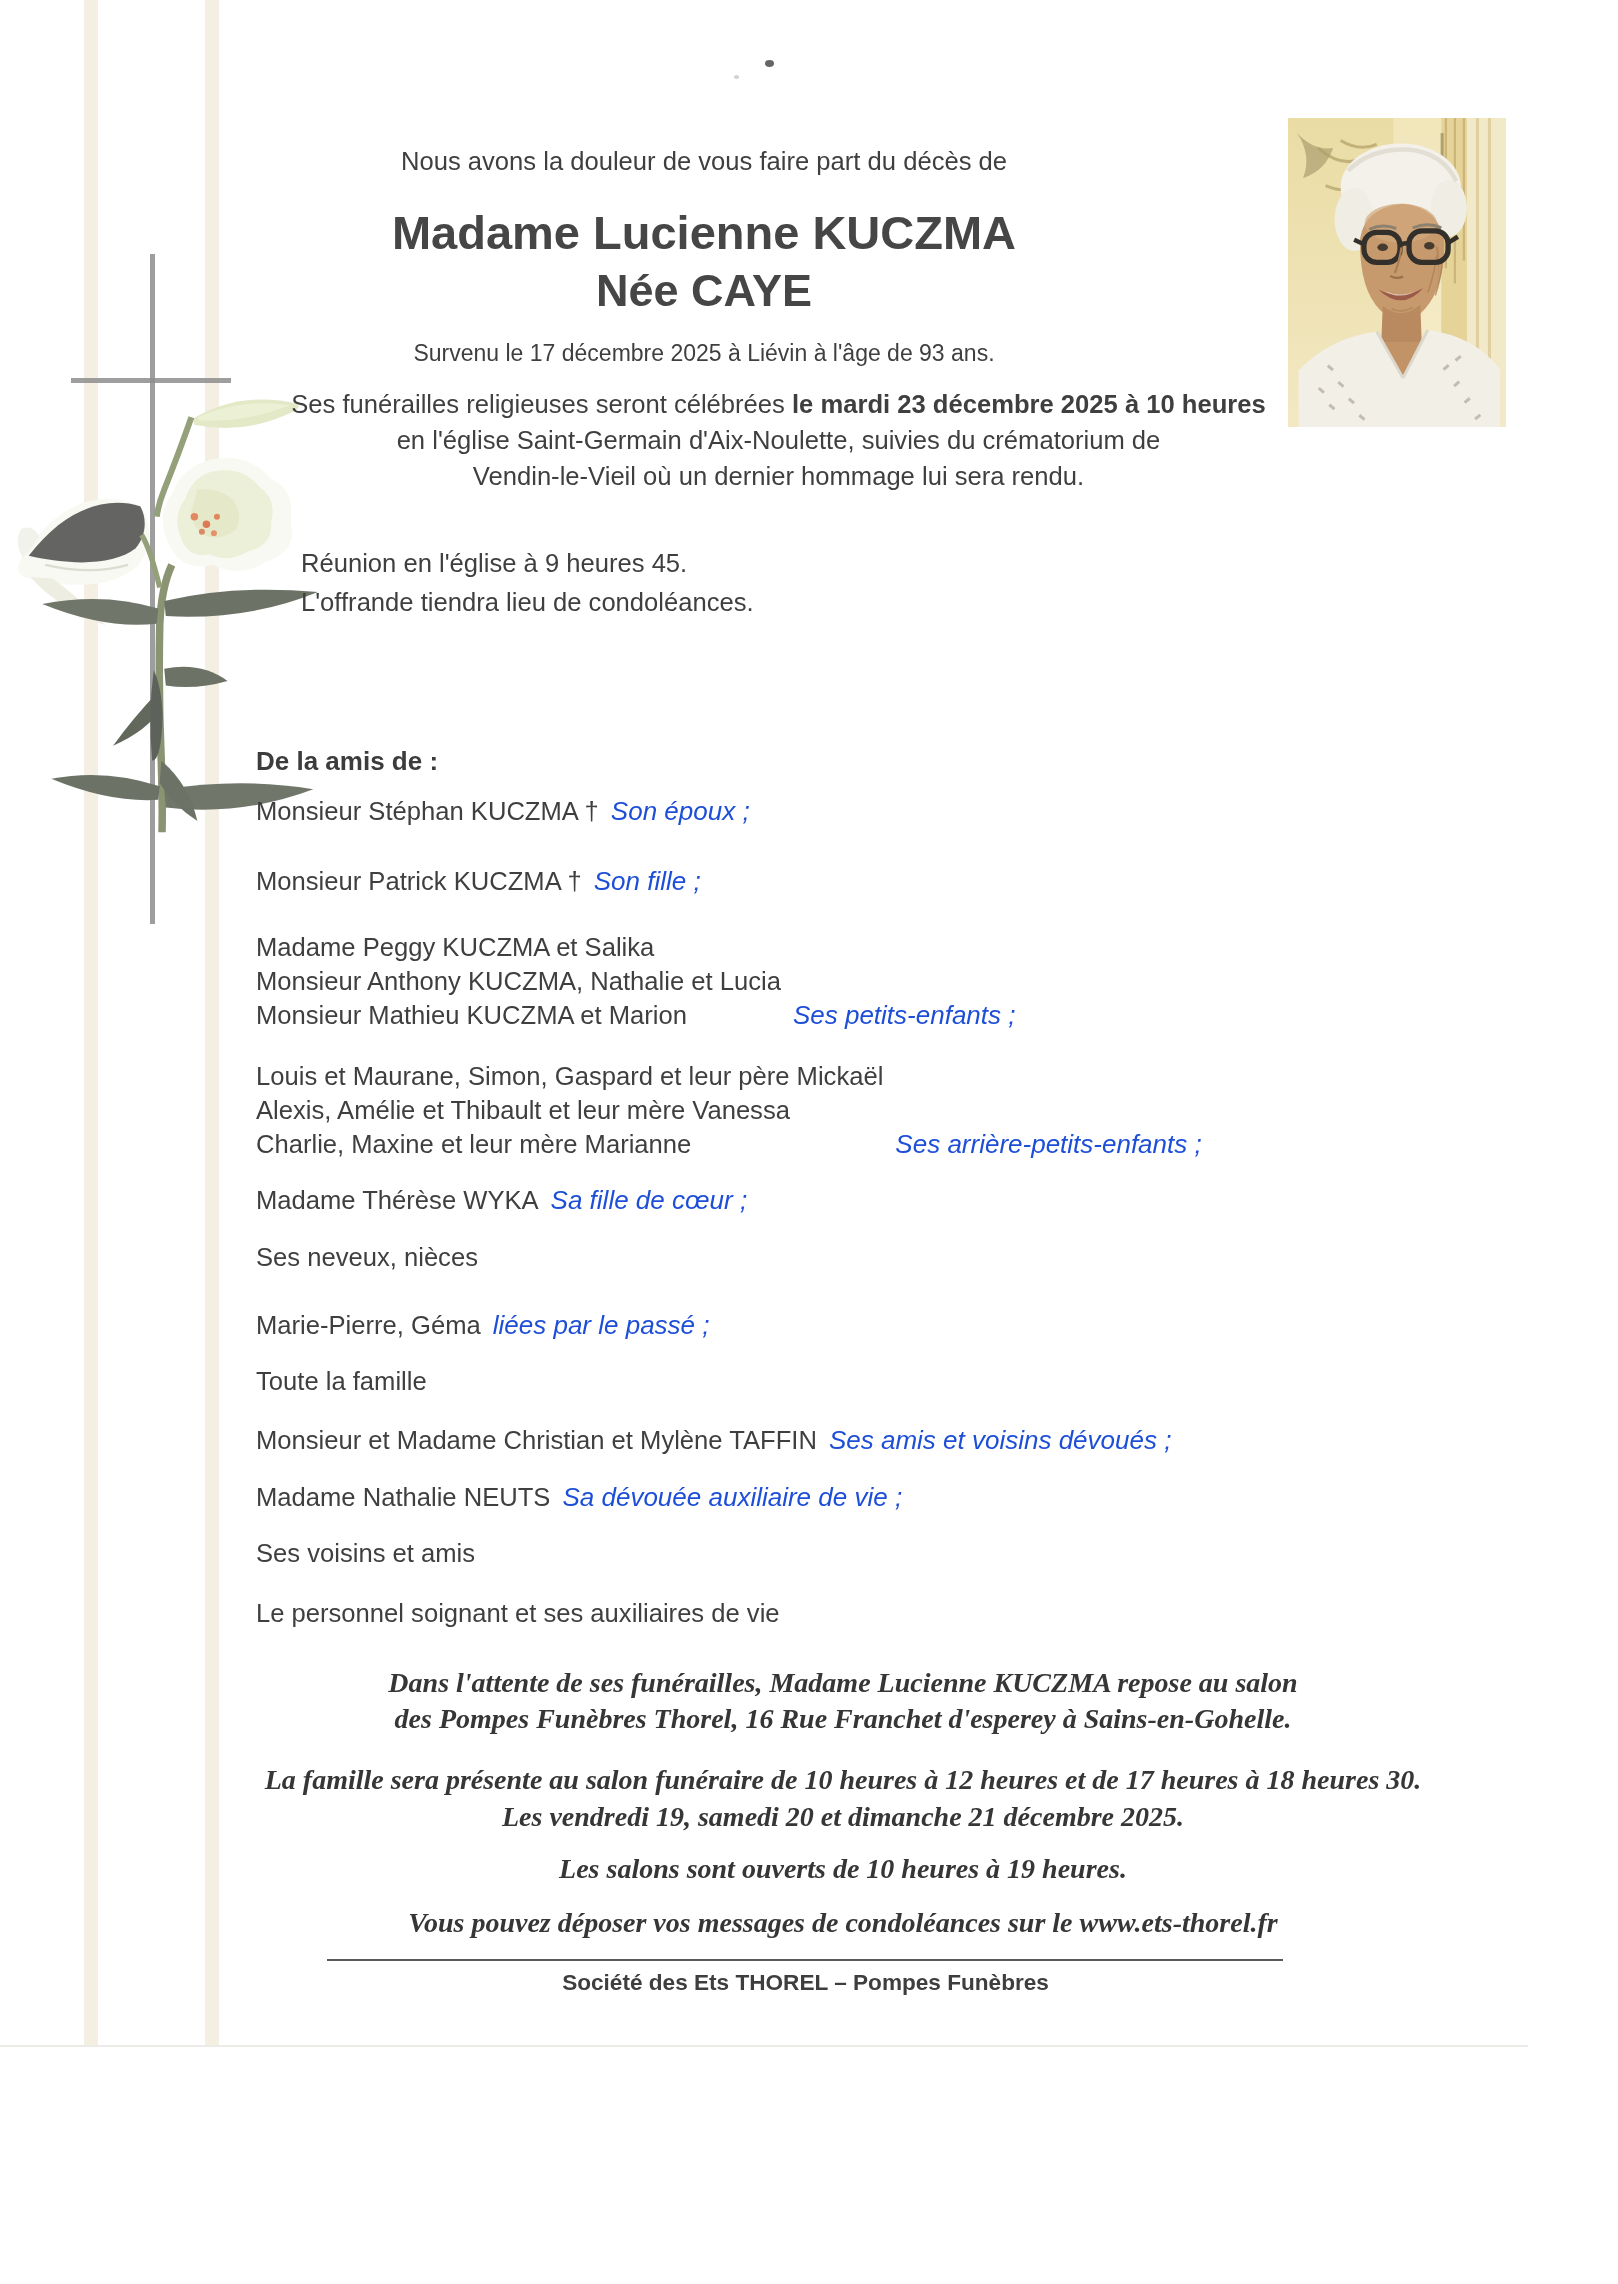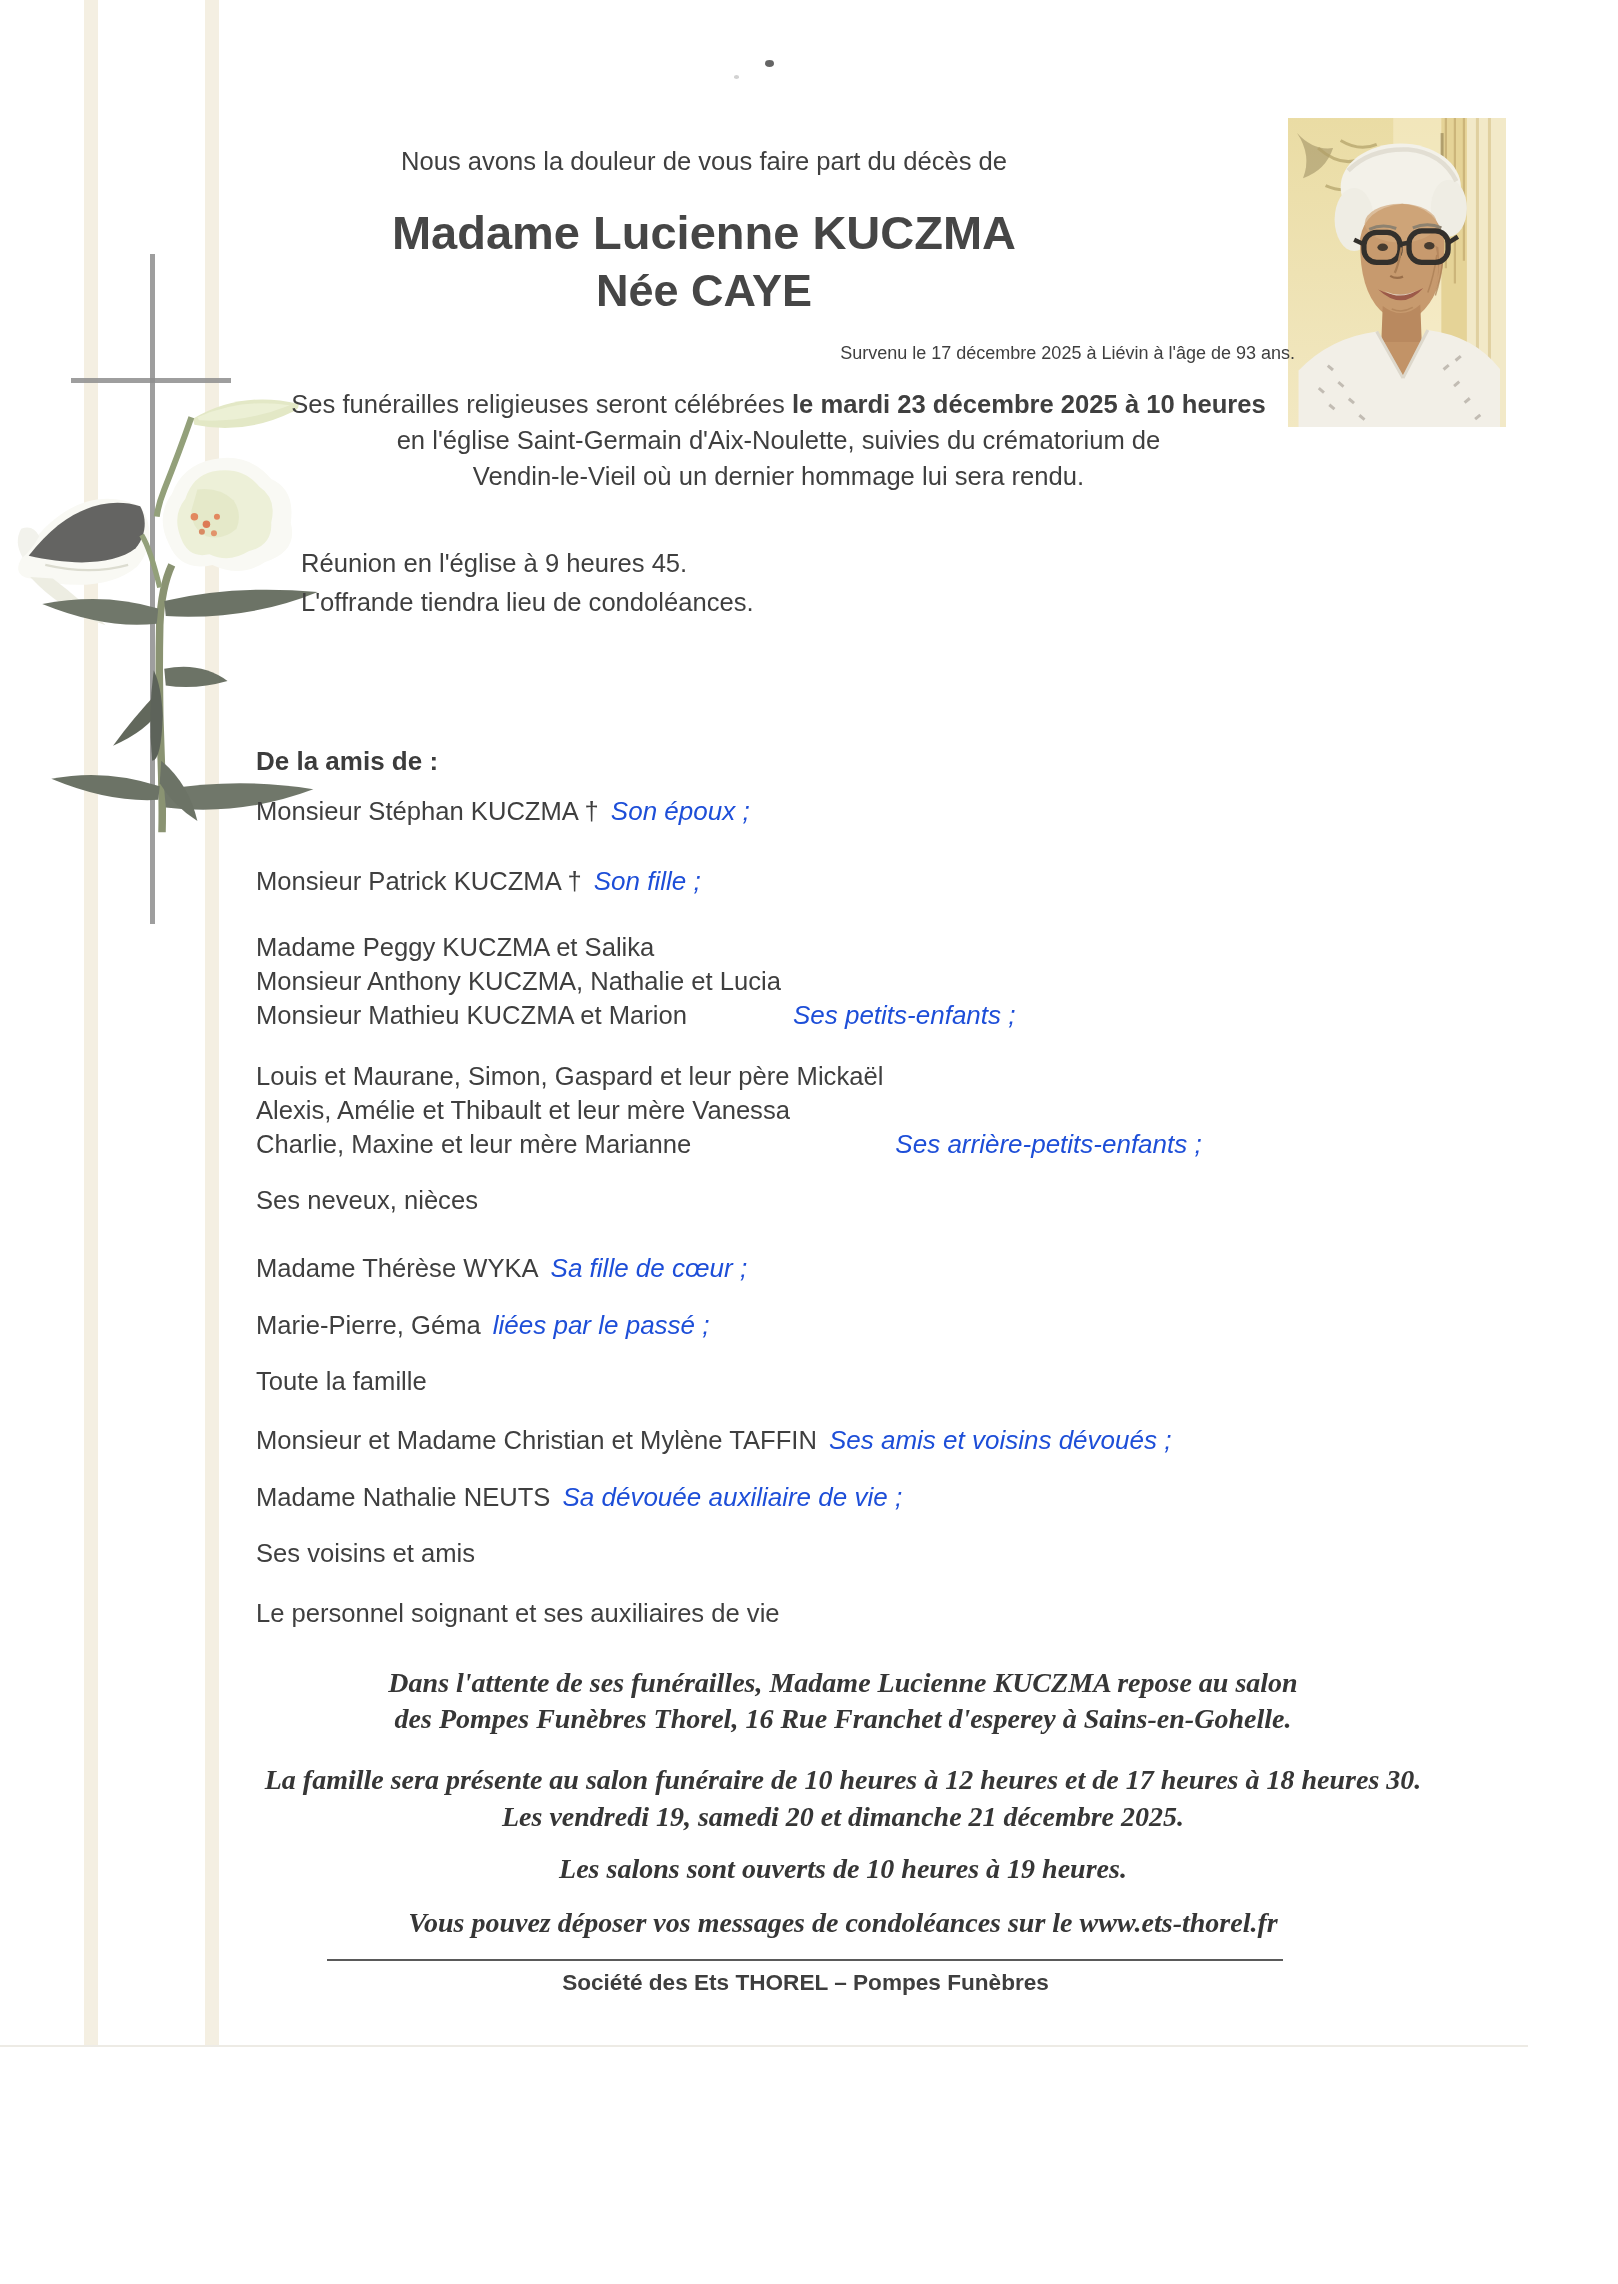--- a/index.html
+++ b/index.html
@@ -12,21 +12,21 @@
   .cross-h{position:absolute;left:71px;top:378px;width:160px;height:5.3px;background:#8d8d8d;opacity:.85;}
   .artifact{position:absolute;border-radius:50%;background:#4a4a4a;}
   .a1{left:765px;top:60px;width:9px;height:6.8px;opacity:.85;}
   .a2{left:734px;top:75px;width:5.3px;height:3.8px;opacity:.25;}
 
   .abs{position:absolute;}
   .top-block{position:absolute;left:113px;top:0;width:1182px;height:391px;text-align:center;}
   .intro{top:144px;left:0;width:100%;font-size:25.6px;line-height:34px;}
   .title{top:203px;left:0;width:100%;font-size:47px;font-weight:bold;line-height:59px;color:#464646;}
   .title2{top:262px;left:0;width:100%;font-size:45px;font-weight:bold;line-height:57px;color:#464646;}
-  .death{top:336px;left:0;width:100%;font-size:18px;line-height:35px;text-align:right;}
+  .death{top:336px;left:0;width:100%;font-size:23px;line-height:35px;}
 
   .funeral{position:absolute;left:263px;top:0;width:1031px;height:497px;text-align:center;font-size:25.6px;}
   .f1{top:386px;left:0;width:100%;line-height:36px;}
   .f2{top:422px;left:0;width:100%;line-height:36px;}
   .f3{top:458px;left:0;width:100%;line-height:36px;}
   .bold{font-weight:bold;}
 
   .reunion{position:absolute;left:301px;top:544px;font-size:25.6px;line-height:39px;}
 
   .quote{position:absolute;left:406px;top:636px;width:1069px;text-align:center;
@@ -214,31 +214,31 @@
       <div class="relation">Ses petits-enfants ;</div>
     </div>
     <div class="group g4">
       <div class="names">
         <div class="nline">Louis et Maurane, Simon, Gaspard et leur père Mickaël</div>
         <div class="nline">Alexis, Amélie et Thibault et leur mère Vanessa</div>
         <div class="nline">Charlie, Maxine et leur mère Marianne</div>
       </div>
       <div class="relation">Ses arrière-petits-enfants ;</div>
     </div>
+    <div class="group g6">
+      <div class="names">
+          <div class="nline">Madame Thérèse WYKA</div>
+        </div>
+      <div class="relation">Sa fille de cœur ;</div>
+    </div>
     <div class="group g5">
       <div class="names">
           <div class="nline">Ses neveux, nièces</div>
         </div>
       <div class="relation"></div>
-    </div>
-    <div class="group g6">
-      <div class="names">
-          <div class="nline">Madame Thérèse WYKA</div>
-        </div>
-      <div class="relation">Sa fille de cœur ;</div>
     </div>
     <div class="group g7">
       <div class="names">
           <div class="nline">Marie-Pierre, Géma</div>
         </div>
       <div class="relation">liées par le passé ;</div>
     </div>
     <div class="group g8">
       <div class="names">
           <div class="nline">Toute la famille</div>

